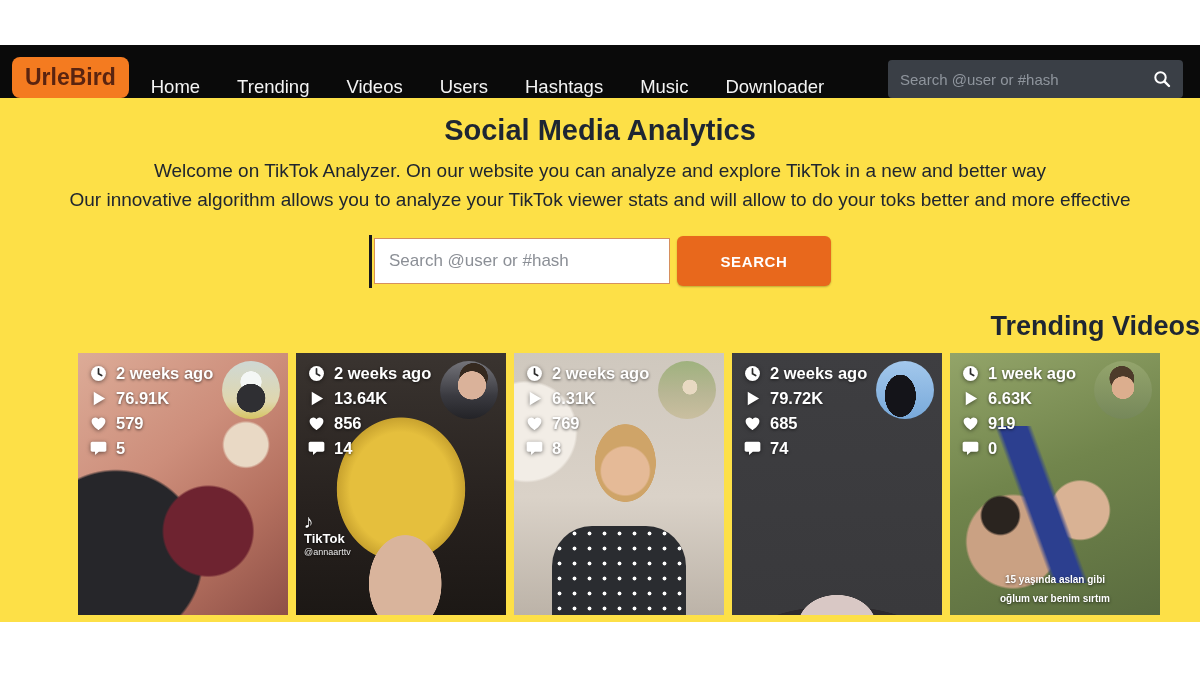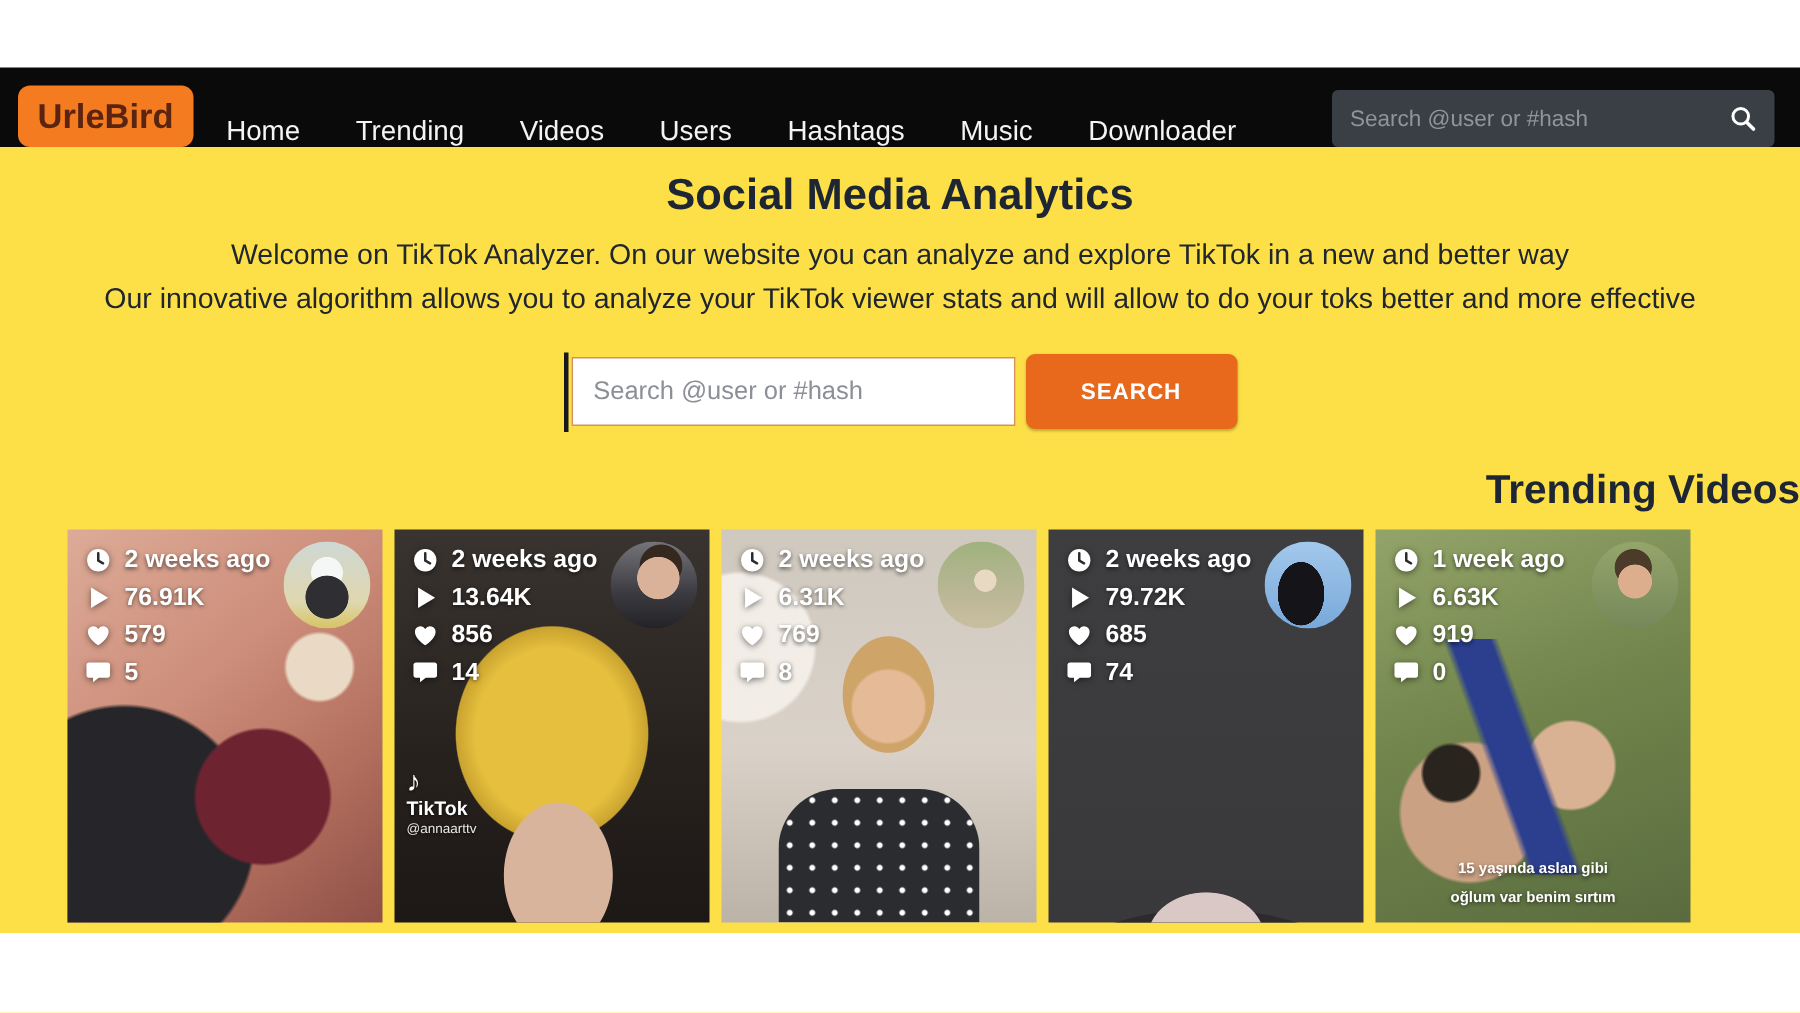--- a/index.html
+++ b/index.html
@@ -22,27 +22,27 @@
 
   
   .main { position:absolute; top:98px; left:0; width:1200px; height:524px; background:#fde047; text-align:center; }
   .hero-title { padding-top:16px; font-size:29px; font-weight:bold; color:#1e2633; }
   .hero-sub { margin-top:9px; font-size:19px; color:#20262f; line-height:29px; }
   .hero-form { margin-top:21px; display:flex; justify-content:center; align-items:flex-start; position:relative; }
   .input-wrap { position:relative; border-left:3px solid #16181b; padding:3px 0 4px 2px; }
   .hero-input { width:296px; height:46px; border:1px solid #d6905f; background:#ffffff;
                 font-size:17px; padding:0 14px; outline:none; font-family:"Liberation Sans", sans-serif; color:#333; }
   .hero-input::placeholder { color:#8b8f96; }
-  .search-btn { margin-left:7px; width:141px; height:50px; background:#e8681c; border:none; border-radius:6px;
+  .search-btn { margin-left:7px; width:154px; height:50px; background:#e8681c; border:none; border-radius:6px;
                 color:#ffffff; font-size:15px; font-weight:bold; letter-spacing:.6px; cursor:pointer;
                 box-shadow:0 1px 2px rgba(0,0,0,.25); font-family:"Liberation Sans", sans-serif; margin-top:1px; }
   .trending-title { margin-top:23px; font-size:27px; font-weight:bold; color:#1e2633;text-align:right; }
 
   
-  .cards { display:flex; gap:8px; padding-left:45px; margin-top:11px; }
+  .cards { display:flex; gap:8px; padding-left:78px; margin-top:11px; }
   .card { position:relative; width:210px; height:262px; overflow:hidden; cursor:pointer; background:#444; }
   .stats { position:absolute; top:11px; left:12px; display:flex; flex-direction:column; gap:6px; z-index:3; }
   .stat { display:flex; align-items:center; gap:9px; color:#ffffff; font-size:16.5px; font-weight:600;
           text-shadow:0 1px 3px rgba(0,0,0,.6); }
   .stat svg { width:17px; height:17px; flex:0 0 auto; filter:drop-shadow(0 1px 2px rgba(0,0,0,.5)); }
   .avatar { position:absolute; top:8px; right:8px; width:58px; height:58px; border-radius:50%; z-index:3; cursor:pointer; }
 
   
   .thumb1 { background:
       radial-gradient(circle at 80% 35%, #e9d9c5 0 9%, transparent 10%),

